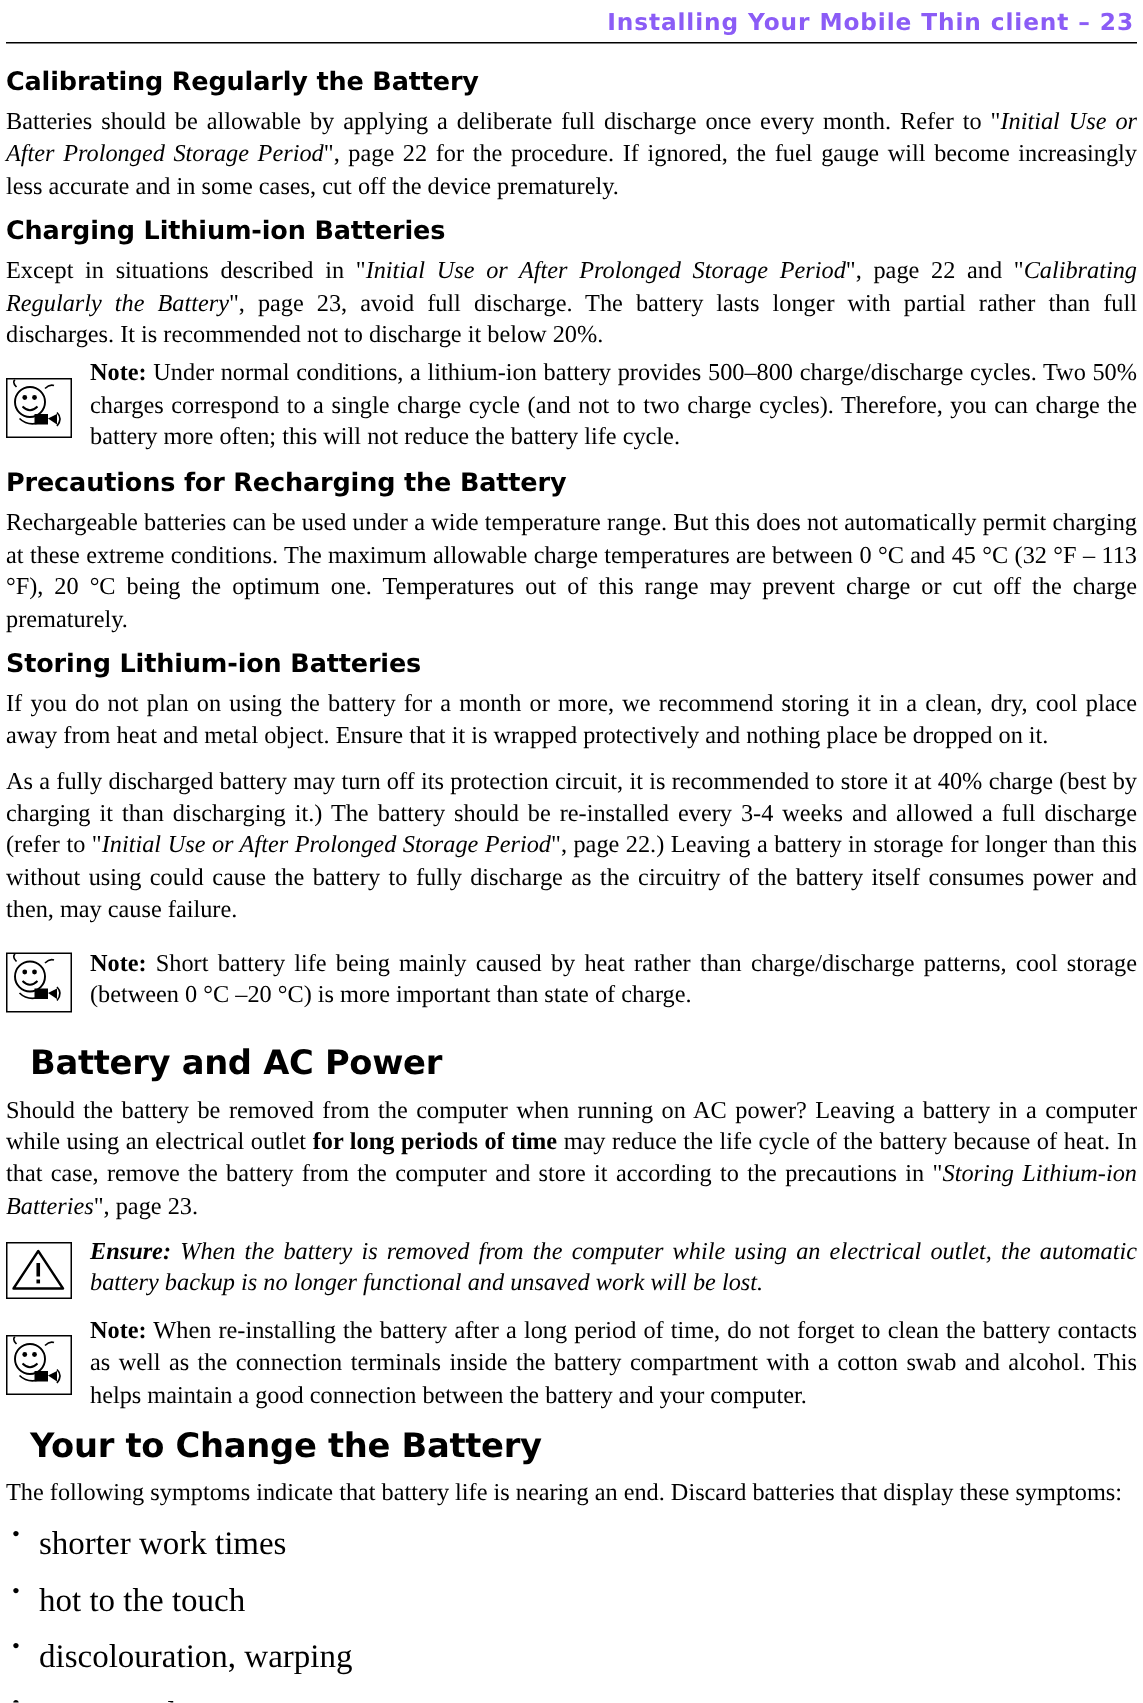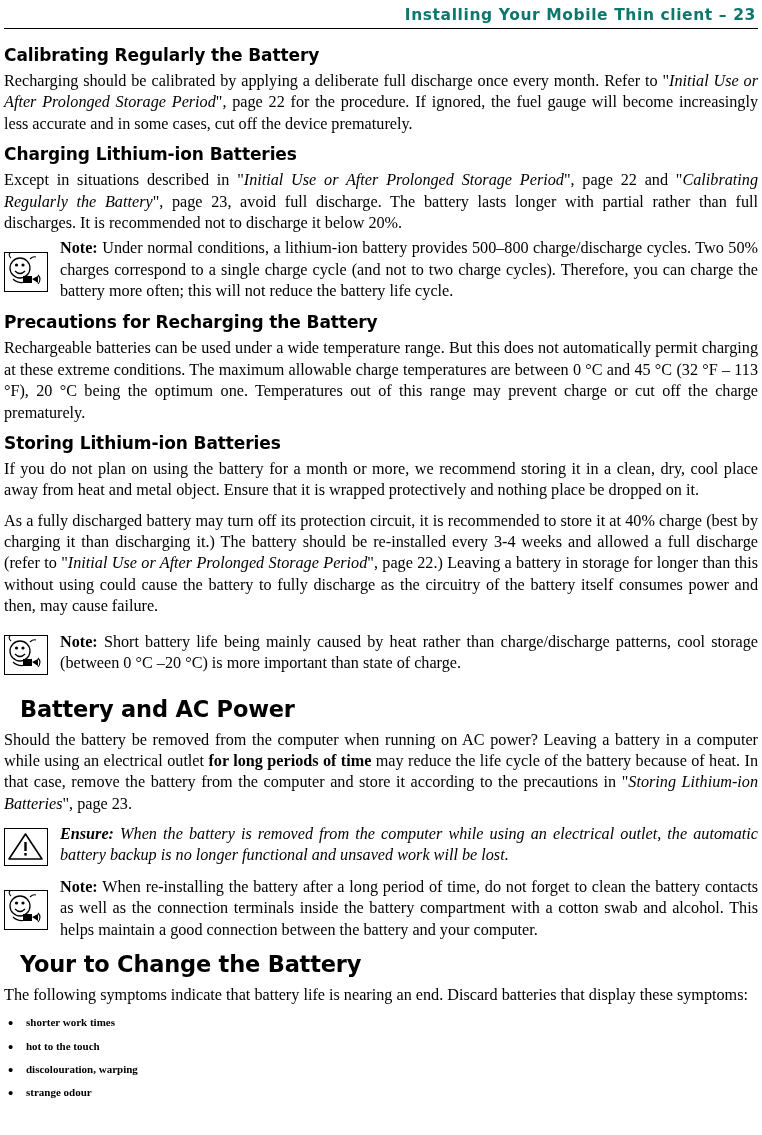--- a/index.html
+++ b/index.html
@@ -24,21 +24,21 @@
   }
   
   .header {
     padding-top: 6px;
     text-align: right;
     font-family: "DejaVu Sans", sans-serif;
     font-weight: bold;
     font-size: 15.5px;
     letter-spacing: 0.6px;
     padding-right: 2px;
-    color: #0f766e;
+    color: #8b5cf6;
   }
   .header-rule {
     border-top: 1.4px solid #000;
     margin-top: 4px;
     margin-bottom: 16px;
   }
   
   h2.sec {
     font-family: "DejaVu Sans", sans-serif;
     font-size: 17px;
@@ -98,47 +98,46 @@
     position: relative;
     background: #fff;
   }
   
   ul.bullets {
     list-style: none;
     margin: 6px 0 0 0;
     padding: 0;
   }
   ul.bullets li {
-    font-size: 11px;
+    font-size: 22px;
     line-height: 1.3;
     margin: 0 0 9px 0;
     padding-left: 22px;
     position: relative;
-    font-weight: bold;
   }
   ul.bullets li::before {
     content: "\2022";
     position: absolute;
     left: 4px;
     top: -1px;
     font-size: 15px;
   }
   .spacer-sm { height: 5px; }
   .spacer-md { height: 11px; }
 </style>
 </head>
 <body>
 
 <div class="page">
 
   <div class="header">Installing Your Mobile Thin client – 23</div>
   <div class="header-rule"></div>
 
   <h2 class="sec">Calibrating Regularly the Battery</h2>
-  <p class="body"><span>Recharging should be calibrated by applying a deliberate full discharge once every month. Refer to "</span><span class="i">Initial Use or After Prolonged Storage Period</span><span>", page 22 for the procedure. If ignored, the fuel gauge will become increasingly less accurate and in some cases, cut off the device prematurely.</span></p>
+  <p class="body"><span>Batteries should be allowable by applying a deliberate full discharge once every month. Refer to "</span><span class="i">Initial Use or After Prolonged Storage Period</span><span>", page 22 for the procedure. If ignored, the fuel gauge will become increasingly less accurate and in some cases, cut off the device prematurely.</span></p>
 
   <h2 class="sec">Charging Lithium-ion Batteries</h2>
   <p class="body tight"><span>Except in situations described in "</span><span class="i">Initial Use or After Prolonged Storage Period</span><span>", page 22 and "</span><span class="i">Calibrating Regularly the Battery</span><span>", page 23, avoid full discharge. The battery lasts longer with partial rather than full discharges. It is recommended not to discharge it below 20%.</span></p>
 
   <div class="note">
     <div class="icon-cell">
       <div class="note-box">
         <svg width="41" height="37" viewBox="0 0 41 37">
           <circle cx="15" cy="15" r="10" fill="none" stroke="#000" stroke-width="1.3"></circle>
           <circle cx="11.5" cy="12" r="1.6" fill="#000"></circle>

